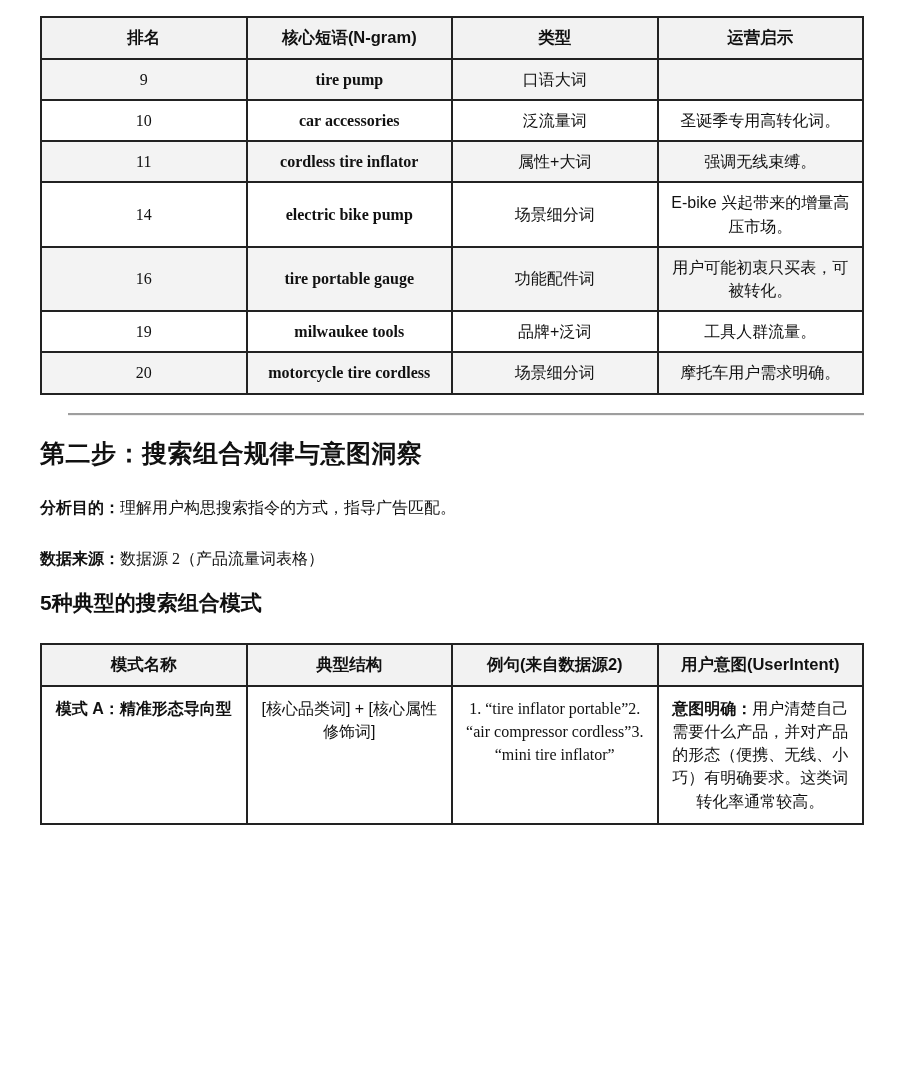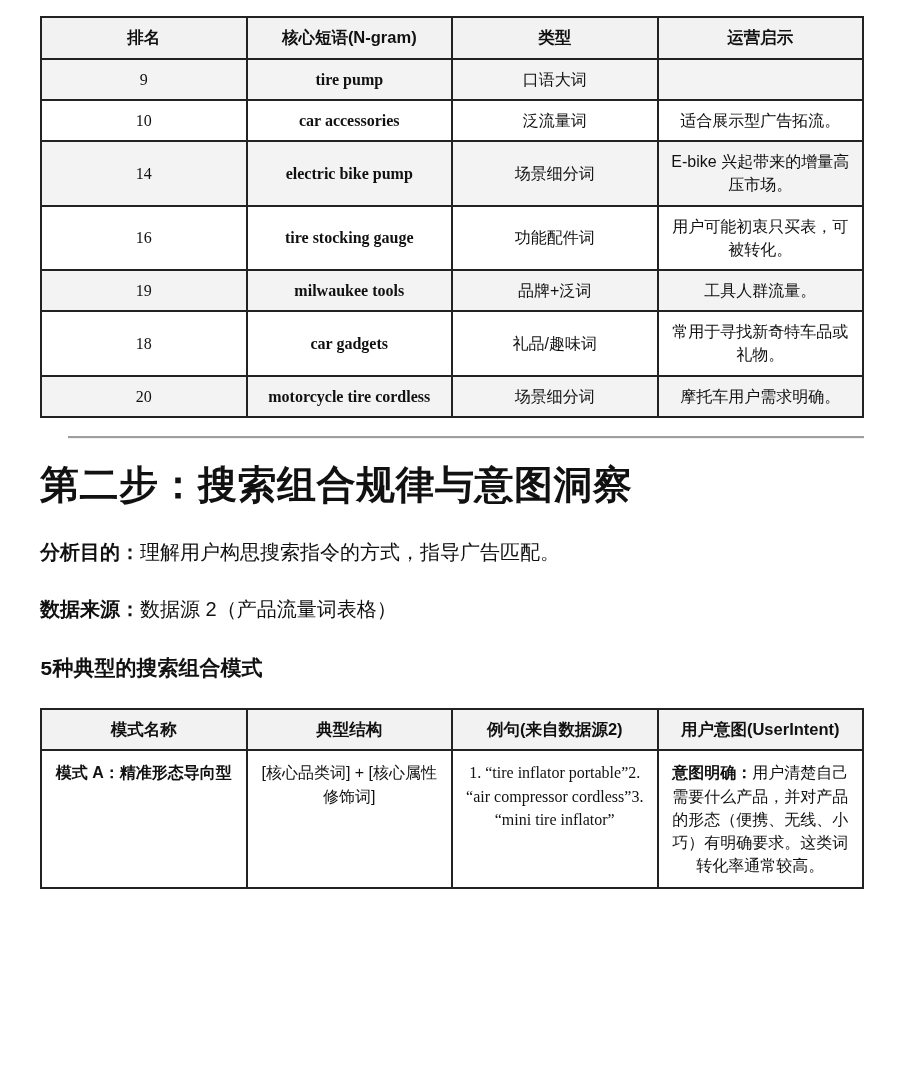--- a/index.html
+++ b/index.html
@@ -47,35 +47,35 @@
   
   .rule {
     margin: 18px 0 0 28px;
     height: 0;
     border-top: 2px solid #9e9e9e;
     border-bottom: 1px solid #f0f0f0;
   }
 
   h2.section-title {
     margin: 22px 0 0 0;
-    font-size: 39px;
+    font-size: 25px;
     line-height: 1.25;
     font-weight: bold;
     letter-spacing: 0.5px;
   }
   p.body-text {
     margin: 27px 0 0 0;
-    font-size: 20px;
+    font-size: 16px;
     line-height: 1.5;
+    font-family: Liberation Serif, serif;
   }
   h3.sub-title {
-    margin: 30px 0 0 0;
+    margin: 18px 0 0 0;
     font-size: 21px;
     font-weight: bold;
-    font-family: Liberation Mono, monospace;
   }
   table.patterns { margin-top: 26px; }
   table.patterns td { padding: 10px 8px; vertical-align: top; }
   table.patterns td.name { vertical-align: top; }
 </style>
 </head>
 <body>
 
 <div class="page">
 
@@ -100,54 +100,54 @@
           <td class="rank">9</td>
           <td class="phrase">tire pump</td>
           <td>口语大词</td>
           <td></td>
         </tr>
 
         <tr>
           <td class="rank">10</td>
           <td class="phrase">car accessories</td>
           <td>泛流量词</td>
-          <td>适合展示型广告拓流。</td>
+          <td>圣诞季专用高转化词。</td>
         </tr>
 
+        <tr>
+          <td class="rank">11</td>
+          <td class="phrase">cordless tire inflator</td>
+          <td>属性+大词</td>
+          <td>强调无线束缚。</td>
+        </tr>
 
 
 
         <tr>
           <td class="rank">14</td>
           <td class="phrase">electric bike pump</td>
           <td>场景细分词</td>
           <td>E-bike 兴起带来的增量高压市场。</td>
         </tr>
 
 
         <tr>
           <td class="rank">16</td>
-          <td class="phrase">tire stocking gauge</td>
+          <td class="phrase">tire portable gauge</td>
           <td>功能配件词</td>
           <td>用户可能初衷只买表，可被转化。</td>
         </tr>
 
         <tr>
           <td class="rank">19</td>
           <td class="phrase">milwaukee tools</td>
           <td>品牌+泛词</td>
           <td>工具人群流量。</td>
         </tr>
 
-        <tr>
-          <td class="rank">18</td>
-          <td class="phrase">car gadgets</td>
-          <td>礼品/趣味词</td>
-          <td>常用于寻找新奇特车品或礼物。</td>
-        </tr>
 
 
         <tr>
           <td class="rank">20</td>
           <td class="phrase">motorcycle tire cordless</td>
           <td>场景细分词</td>
           <td>摩托车用户需求明确。</td>
         </tr>
       </tbody>
   </table>

